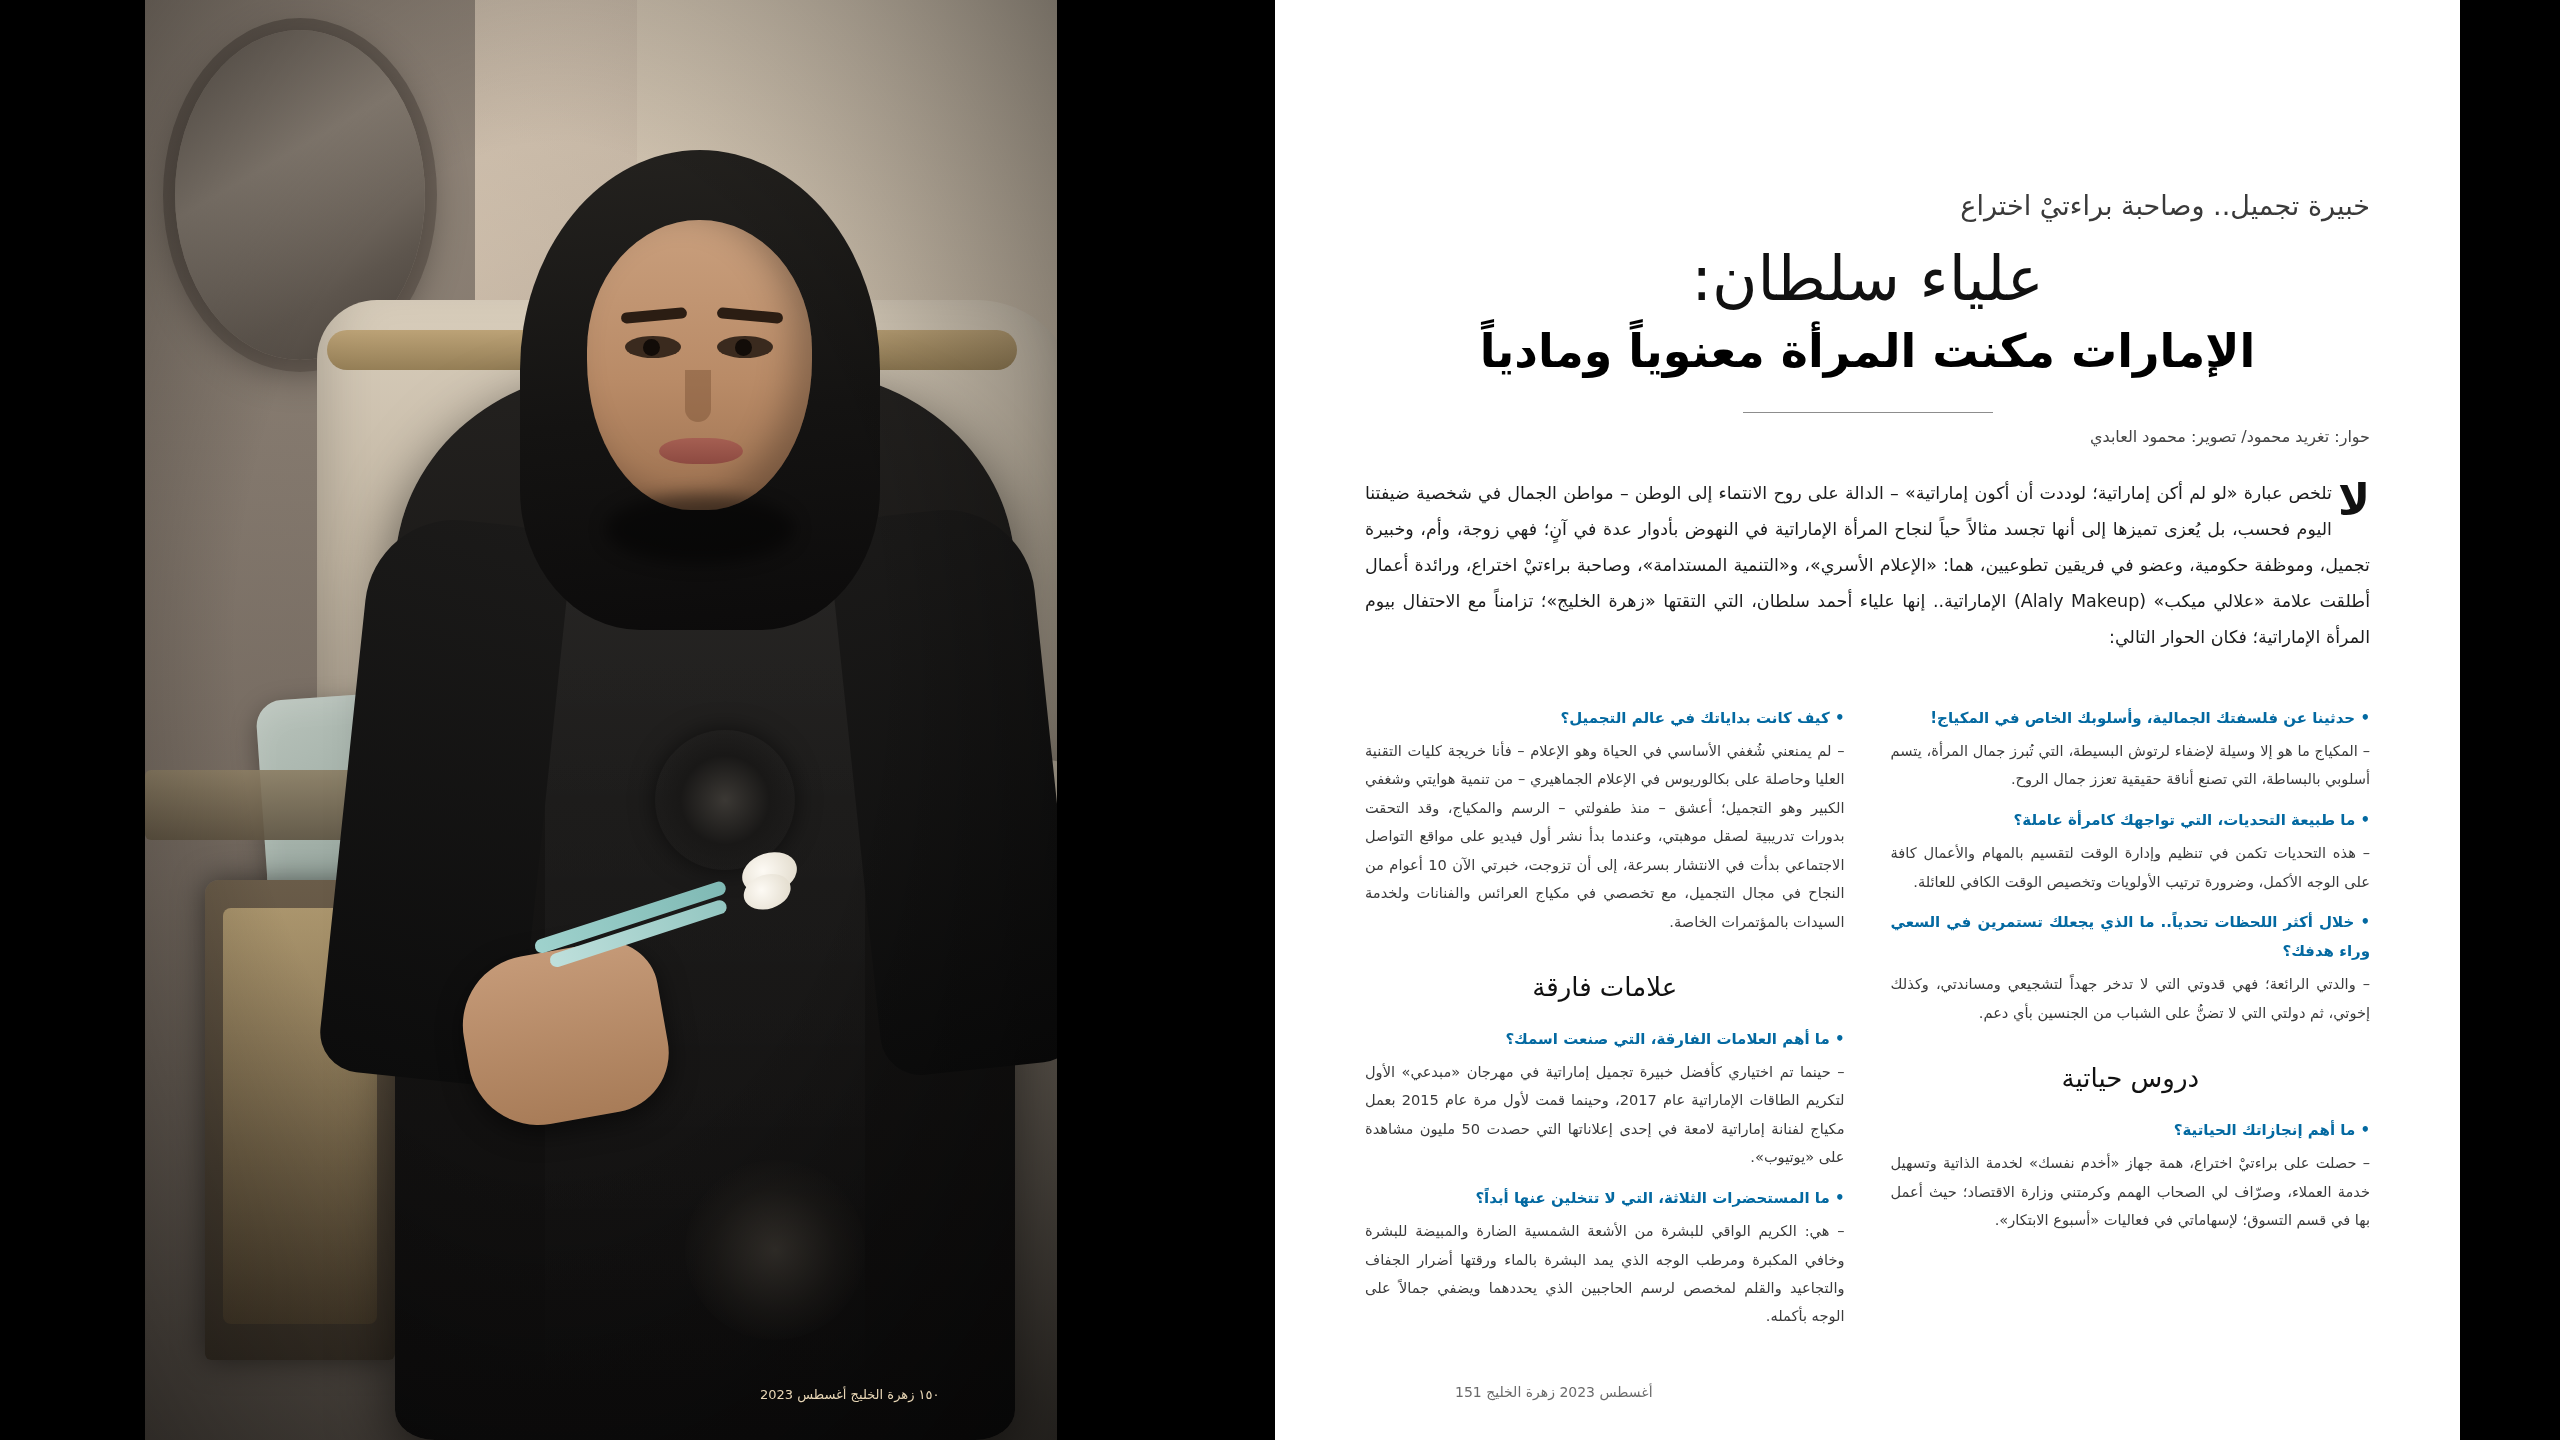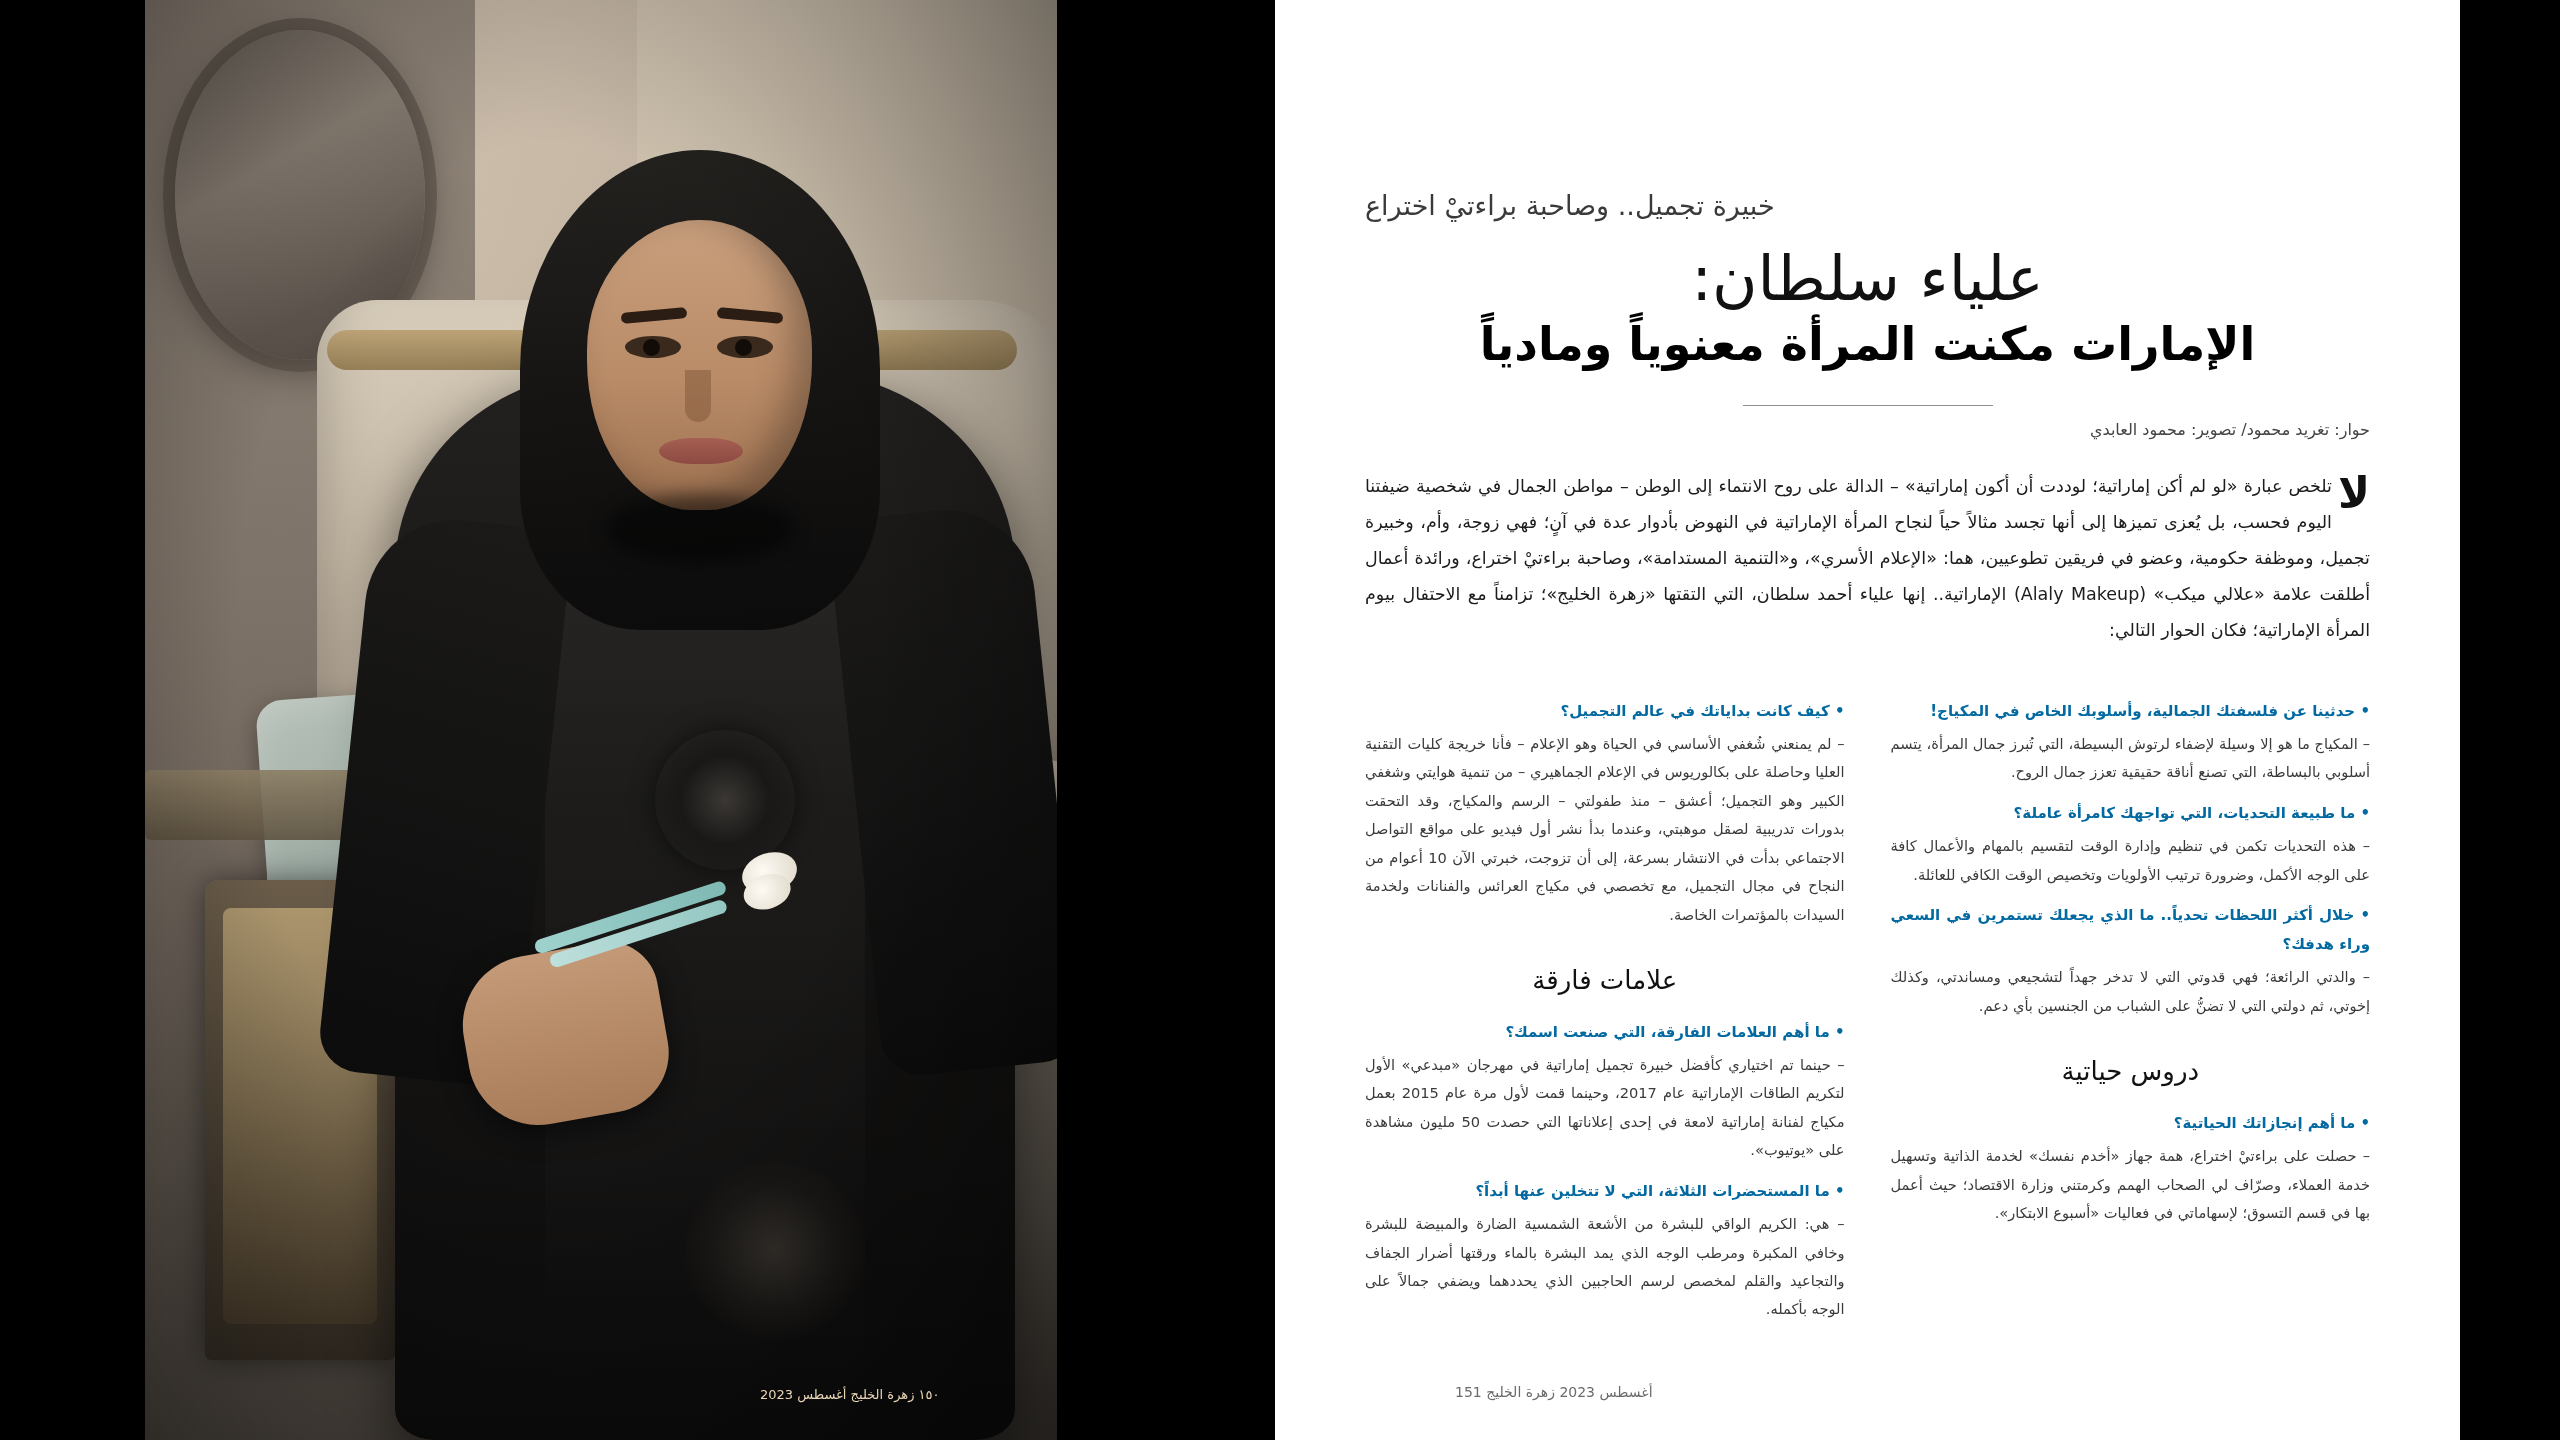--- a/index.html
+++ b/index.html
@@ -232,39 +232,39 @@
   }
   .text-inner {
     position: absolute;
     left: 90px;
     right: 90px;
     top: 0;
     bottom: 0;
   }
   .kicker {
     margin-top: 190px;
-    text-align: left;
+    text-align: right;
     font-size: 27px;
     color: #3a3a3a;
     letter-spacing: 1px;
     font-family: "DejaVu Sans", sans-serif;
   }
   .headline-name {
     text-align: center;
     font-size: 62px;
     line-height: 1.15;
     margin-top: 22px;
     color: #111;
     letter-spacing: 2px;
   }
   .headline-sub {
     text-align: center;
     font-size: 46px;
     font-weight: bold;
-    margin-top: 3px;
+    margin-top: 10px;
     color: #000;
     letter-spacing: 0px;
   }
   .byline-wrap {
     margin-top: 34px;
     text-align: right;
   }
   .byline-rule {
     width: 250px;
     height: 1px;

